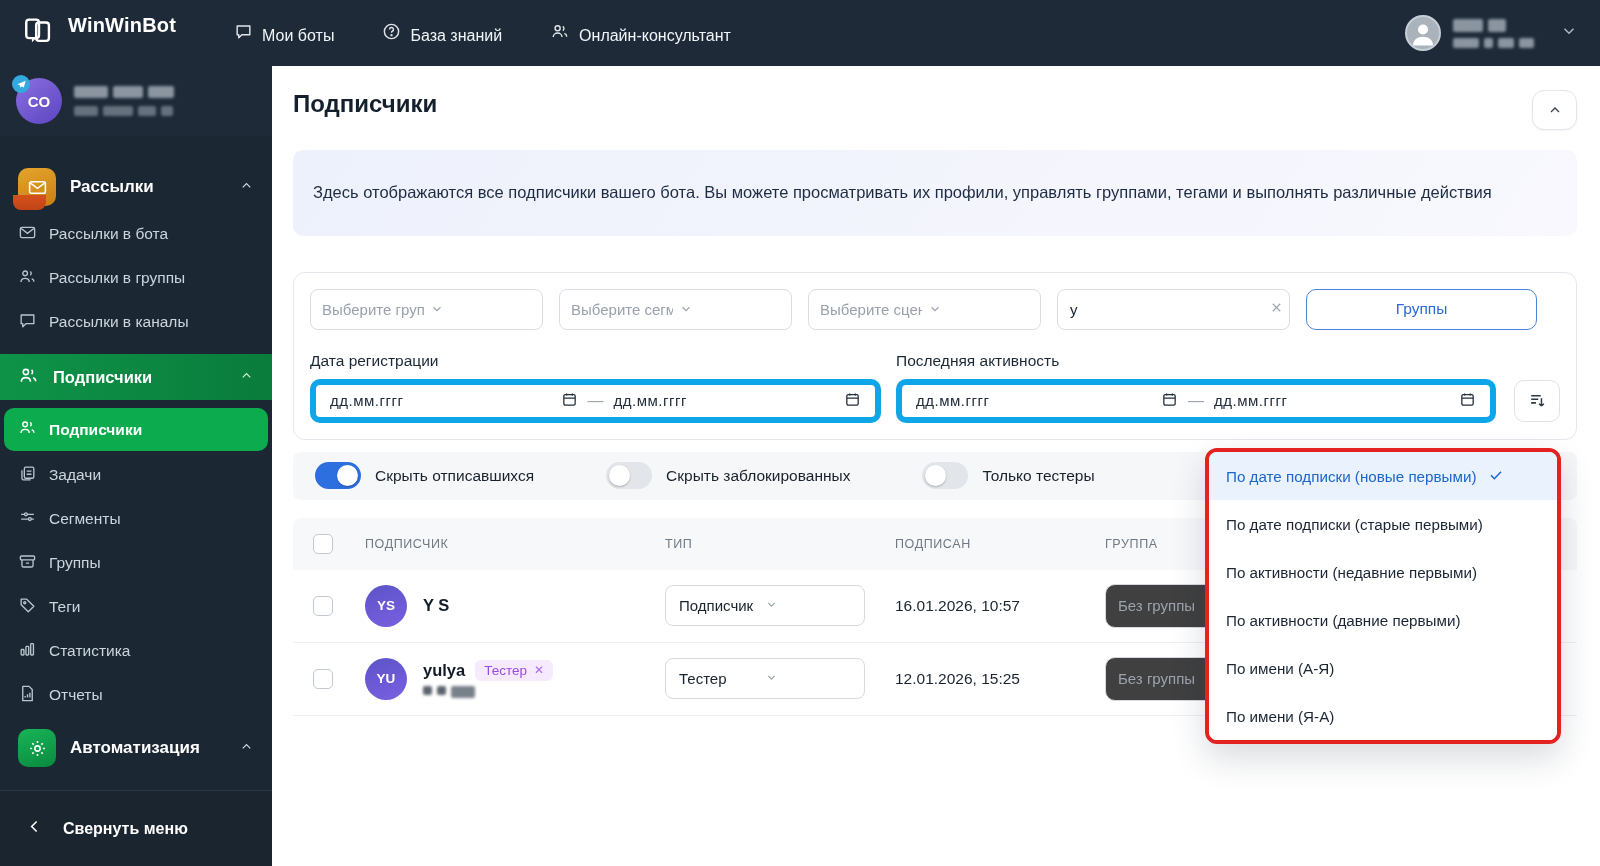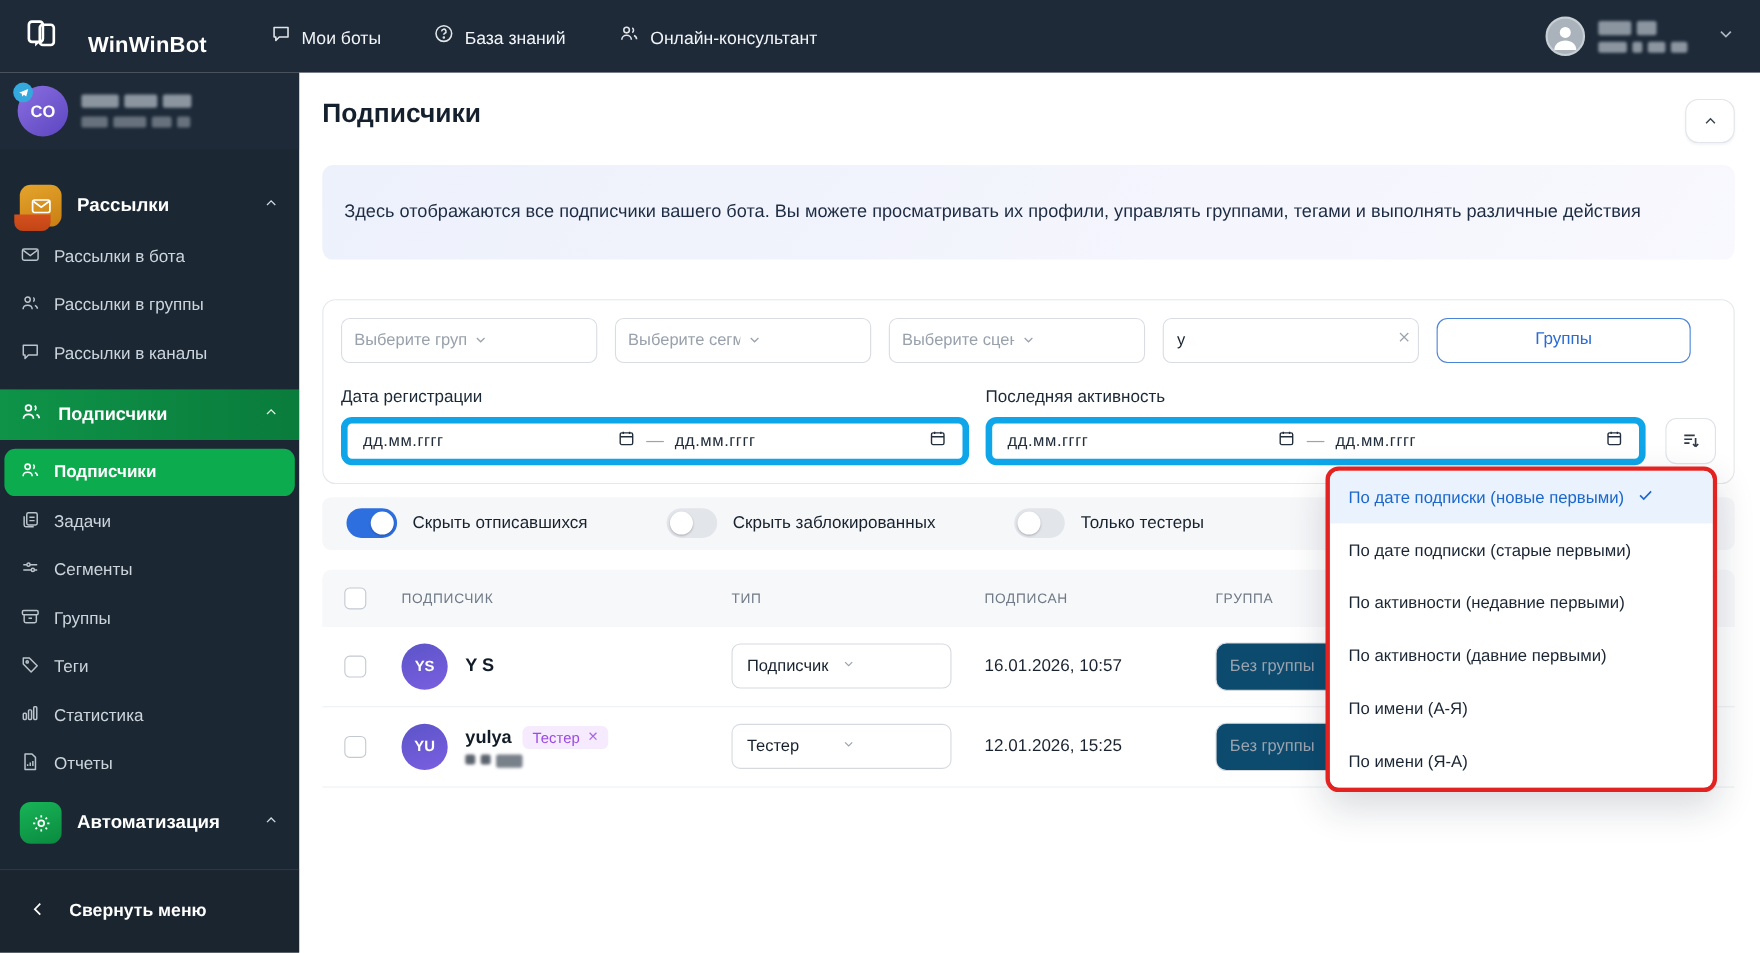--- a/index.html
+++ b/index.html
@@ -2,21 +2,21 @@
 <html><head>
 <meta charset="utf-8">
 <style>
   * { margin:0; padding:0; box-sizing:border-box; }
   html,body { width:1600px; height:866px; overflow:hidden; background:#fff;
     font-family:"Liberation Sans", sans-serif; color:#1a2430; }
 
   
   .navbar { position:absolute; left:0; top:0; width:1600px; height:66px;
     background:#1e2a38; display:flex; align-items:center; padding:0 22px; z-index:50; }
-  .brand { display:flex; align-items:flex-end; gap:24px; color:#fff; }
+  .brand { display:flex; align-items:flex-start; gap:12px; color:#fff; }
   .brand-name { font-size:20px; font-weight:bold; letter-spacing:.2px; }
   .nav-items { display:flex; align-items:center; gap:48px; margin-left:58px; }
   .nav-item { display:flex; align-items:flex-end; gap:9px; color:#f2f5f8; font-size:16px; cursor:pointer; }
   .nav-item svg { opacity:.92; }
   .nav-right { margin-left:auto; display:flex; align-items:center; gap:12px; }
   .nav-avatar { width:36px; height:36px; border-radius:50%; background:#aab3bc;
     border:2px solid #c7ced4; display:flex; align-items:center; justify-content:center; overflow:hidden; }
   .blur-block { background:#97a1ac; filter:blur(1.5px); border-radius:2px; opacity:.9; }
   .nav-name-blur { display:flex; flex-direction:column; gap:6px; }
   .blur-row { display:flex; gap:5px; }
@@ -126,24 +126,24 @@
   .tag-badge { background:#f5eafe; color:#9a4be0; font-size:13.5px; border-radius:6px;
     padding:3px 9px; display:flex; align-items:center; gap:7px; font-weight:normal; }
   .tag-x { cursor:pointer; color:#a96ae0; font-size:12px; }
   .type-select { width:200px; height:41px; border:1px solid #d6dae0; border-radius:8px;
     background:#fff; display:flex; align-items:center; padding:0 13px; font-size:15px;
     color:#18222e; cursor:pointer; }
   .type-select span { flex:1; }
   .sub-date { font-size:15.5px; color:#1a2430; }
   .group-input { width:150px; height:44px; border:1px solid #d6dae0; border-radius:10px;
     display:flex; align-items:center; padding:0 12px; color:#9aa3ae; font-size:15px;
-    white-space:nowrap; overflow:hidden; background:#0c4a6e; }
+    white-space:nowrap; overflow:hidden; background:#404040; }
 
   
-  .sort-menu-annot { position:absolute; left:1205px; top:424px; width:356px; z-index:60;
+  .sort-menu-annot { position:absolute; left:1205px; top:448px; width:356px; z-index:60;
     border:4px solid #e32222; border-radius:12px; background:#fff;
     box-shadow:0 14px 34px rgba(20,30,50,.16); overflow:hidden; }
   .sort-option { height:48px; display:flex; align-items:center; gap:12px; padding:0 17px;
     font-size:15.2px; color:#1b2634; cursor:pointer; background:#fff; }
   .sort-option.selected { background:#e9f2fd; color:#1b67cc; }
   .chev { display:inline-flex; }
 </style>
 </head>
 <body>
 

